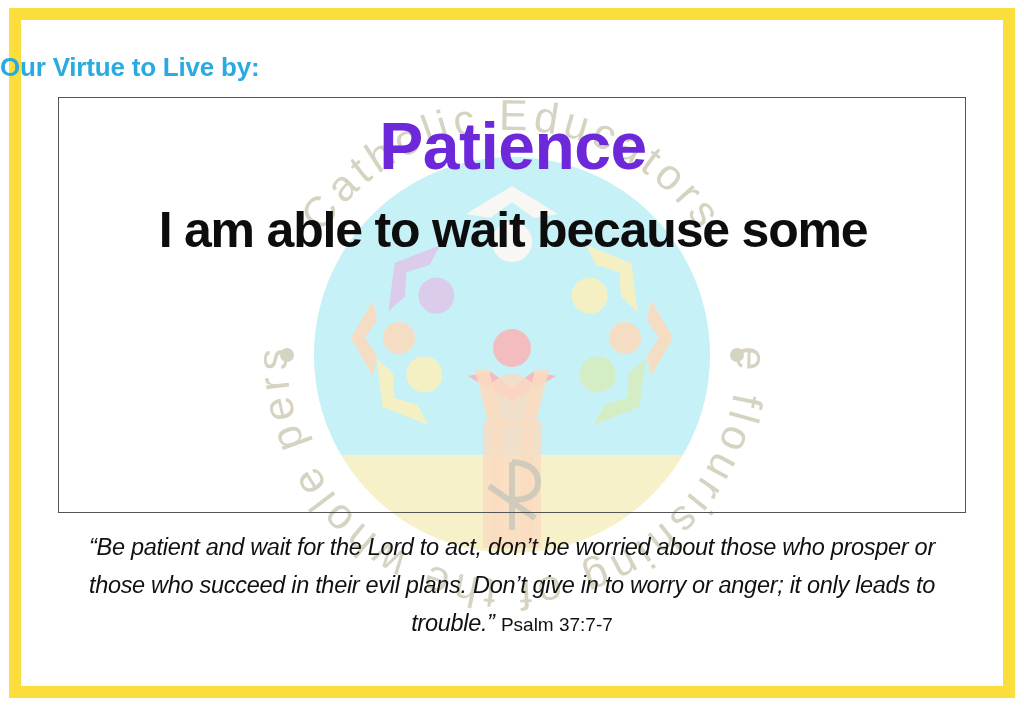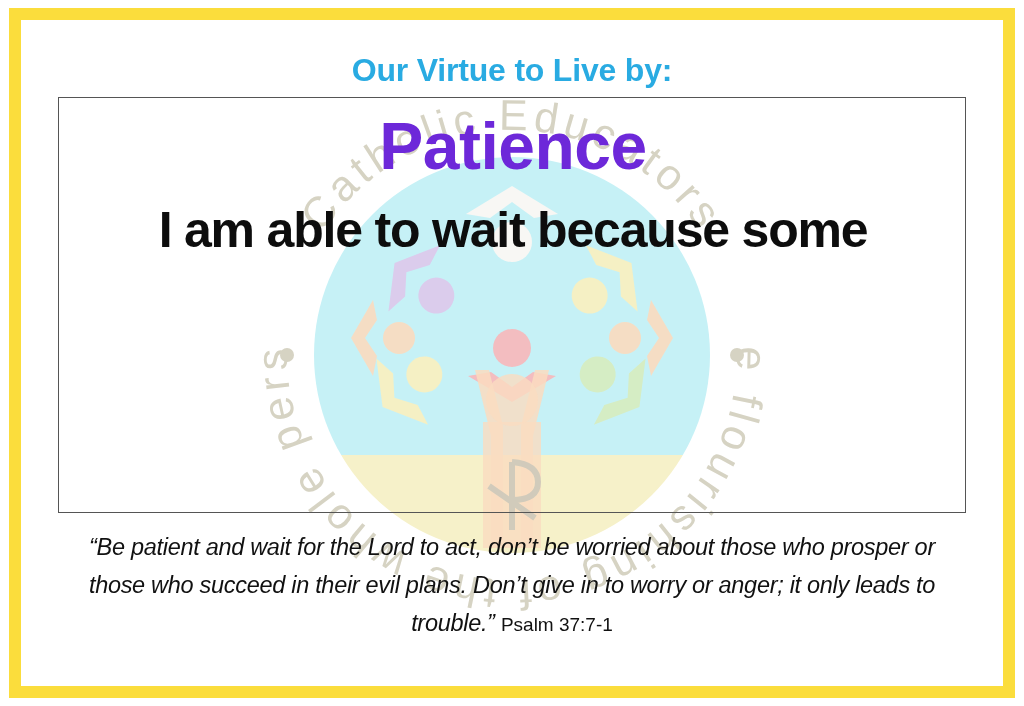--- a/index.html
+++ b/index.html
@@ -48,22 +48,22 @@
     position: absolute;
     left: 0; top: 0;
     width: 1024px; height: 706px;
   }
 
   .virtue-kicker {
     position: absolute;
     left: 0;
     top: 52px;
     width: 1024px;
-    text-align: center;
-    font-size: 32px;
+    text-align: left;
+    font-size: 26px;
     font-weight: bold;
     color: #29ABE2;
     letter-spacing: -0.2px;
   }
 
   .text-box {
     position: absolute;
     left: 58px;
     top: 97px;
     width: 908px;
@@ -217,18 +217,18 @@
       <div class="virtue-name">Patience</div>
 
       <div class="virtue-statement">
         <div>I am able to wait because some</div>
       </div>
 
     </div>
 
     <div class="scripture">
       <span>“Be patient and wait for the Lord to act, don’t be worried about those who prosper or those who succeed in their evil plans. Don’t give in to worry or anger; it only leads to trouble.”</span>
-      <span class="ref">Psalm 37:7-1</span>
+      <span class="ref">Psalm 37:7-7</span>
     </div>
 
   </div>
 
 </div>
 
 </body></html>

